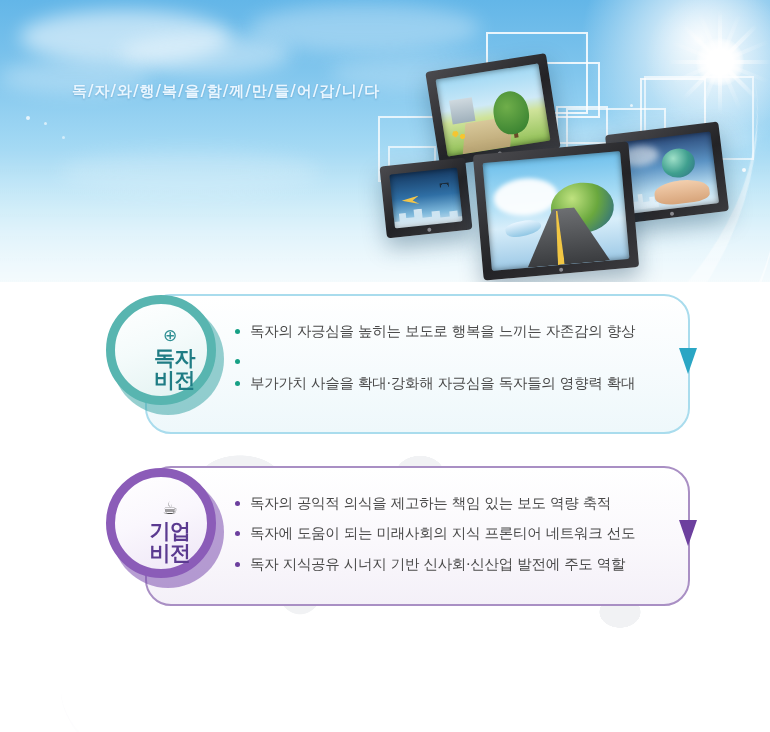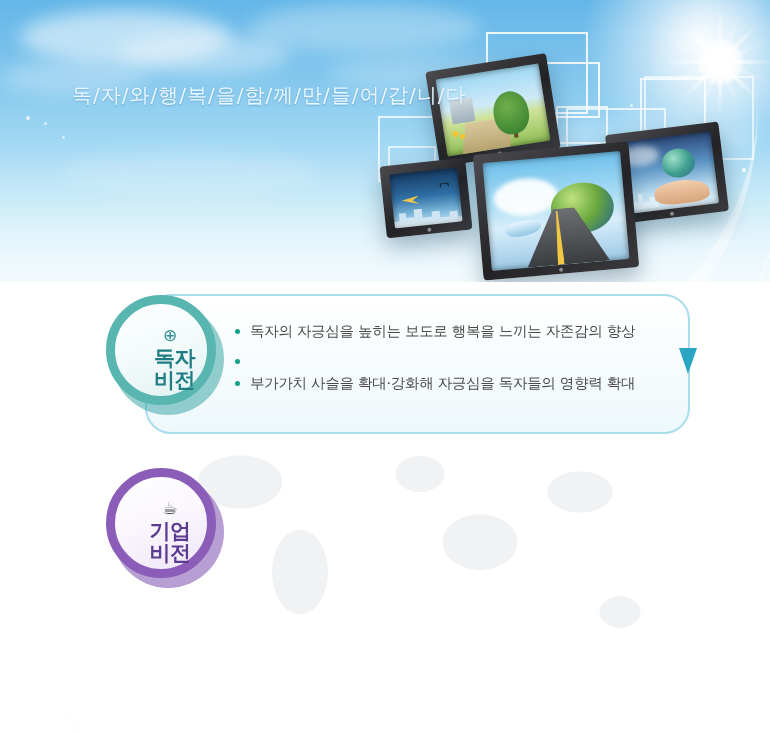--- a/index.html
+++ b/index.html
@@ -46,22 +46,22 @@
     background:radial-gradient(circle,#ffffff 0%,#ffffff 38%,rgba(255,255,255,.65) 58%,rgba(255,255,255,0) 74%);}
   .sun .ray{position:absolute;left:58px;top:8px;width:4px;height:104px;
     background:linear-gradient(180deg,rgba(255,255,255,0),rgba(255,255,255,.95),rgba(255,255,255,0));
     transform-origin:50% 50%;}
   .sun .glow{position:absolute;left:-26px;top:-26px;width:172px;height:172px;border-radius:50%;
     background:radial-gradient(circle,rgba(255,255,255,.55) 0%,rgba(255,255,255,0) 62%);}
 
   .sparkle{position:absolute;border-radius:50%;background:rgba(255,255,255,.9);}
 
   
-  .tagline{position:absolute;left:72px;top:82px;color:#eaf6ff;font-size:20px;letter-spacing:1px;
-    font-family:"DejaVu Sans","Liberation Sans",sans-serif;text-shadow:0 1px 2px rgba(40,110,160,.35);white-space:nowrap;}
+  .tagline{position:absolute;left:72px;top:82px;color:#eaf6ff;font-size:15px;letter-spacing:1px;
+    font-family:"DejaVu Sans","Liberation Sans",sans-serif;text-shadow:0 1px 2px rgba(40,110,160,.35);white-space:nowrap;font-weight:bold;}
   .vision-title{position:absolute;left:66px;top:104px;color:#ffffff;font-size:66px;font-weight:bold;
     letter-spacing:-1px;line-height:1;text-shadow:0 3px 10px rgba(40,110,160,.45);}
 
   
   .wire{position:absolute;border:2px solid rgba(255,255,255,.85);background:transparent;}
 
   
   .frame{position:absolute;background:linear-gradient(150deg,#4b4b4f,#232326 55%,#3a3a3e);
     border-radius:4px;box-shadow:0 10px 22px rgba(20,60,90,.35);padding:9px;}
   .frame .shot{width:100%;height:100%;border-radius:2px;overflow:hidden;position:relative;
@@ -283,20 +283,37 @@
         <div class="bullet">
           <span class="dotm"></span>
         </div>
         <div class="bullet">
           <span class="dotm"></span>
           <span class="btxt">부가가치 사슬을 확대·강화해 자긍심을 독자들의 영향력 확대</span>
         </div>
       </div>
     </div>
 
+    <div class="panel purple">
+      <div class="tri"></div>
+      <div class="bullets">
+        <div class="bullet">
+          <span class="dotm"></span>
+          <span class="btxt">독자의 공익적 의식을 제고하는 책임 있는 보도 역량 축적</span>
+        </div>
+        <div class="bullet">
+          <span class="dotm"></span>
+          <span class="btxt">독자에 도움이 되는 미래사회의 지식 프론티어 네트워크 선도</span>
+        </div>
+        <div class="bullet">
+          <span class="dotm"></span>
+          <span class="btxt">독자 지식공유 시너지 기반 신사회·신산업 발전에 주도 역할</span>
+        </div>
+      </div>
+    </div>
   </div>
 
   <div class="badge teal" style="left:106px;">
     <div class="ringshadow"></div>
     <div class="ring">
       <div class="inner">
         <div class="bicon" style="font-size:17px;color:#2f8f93">⊕</div>
         <div class="blabel">독자</div>
         <div class="blabel">비전</div>
       </div>

